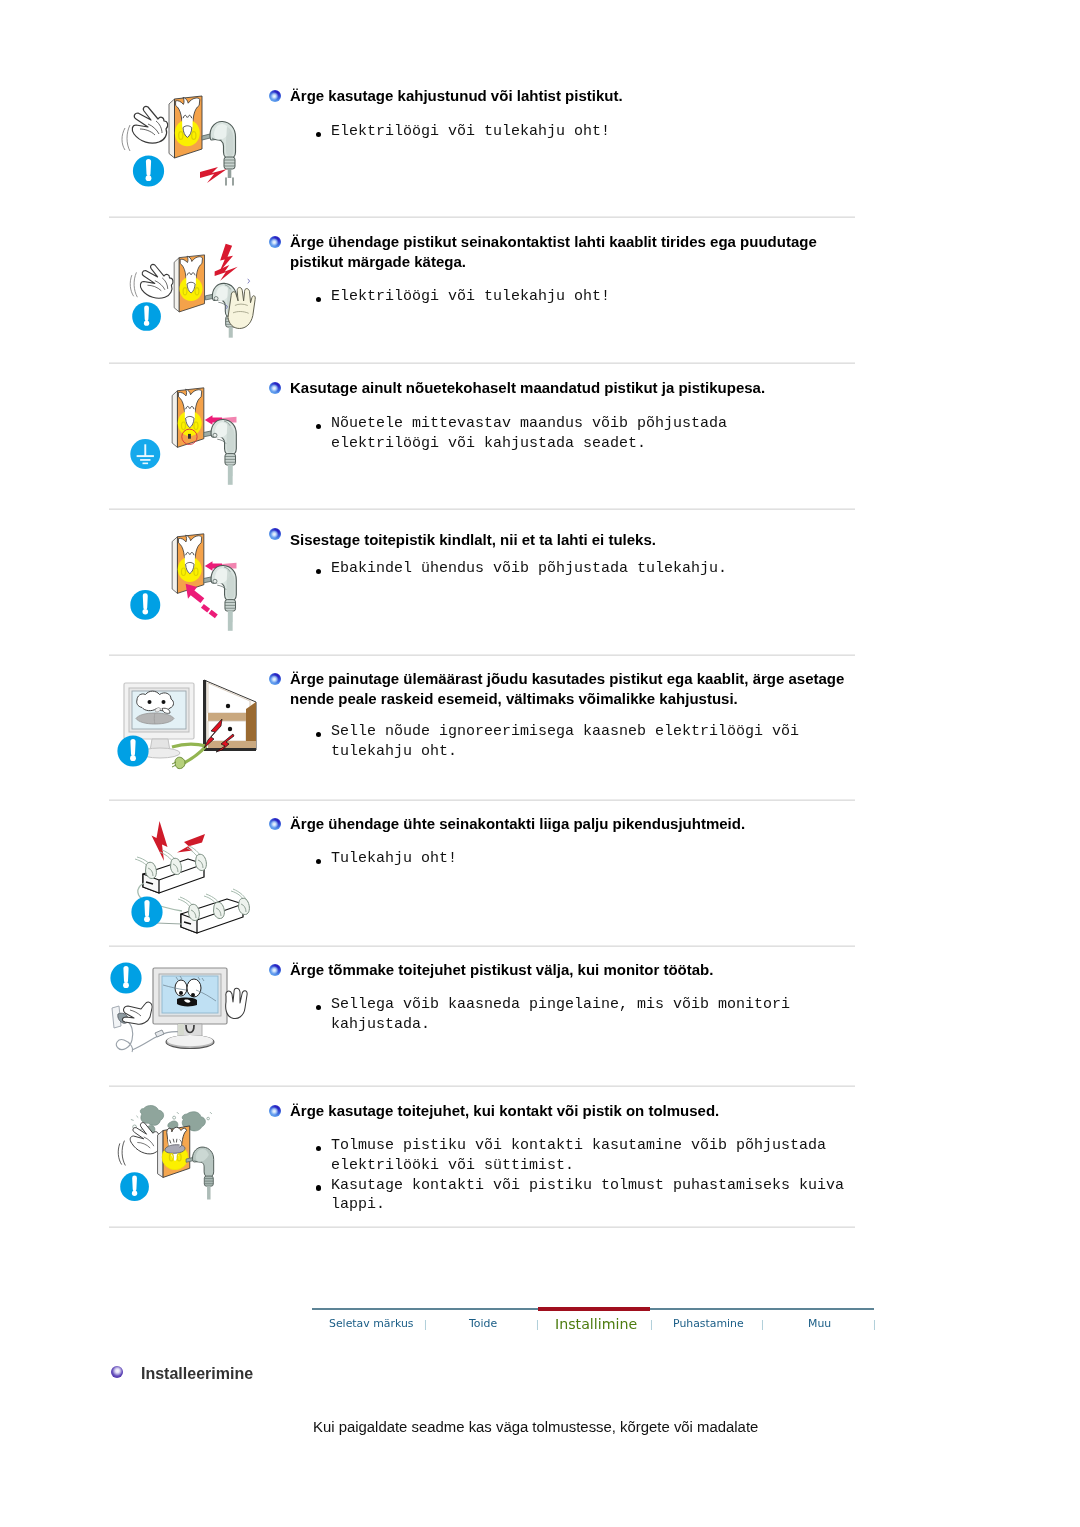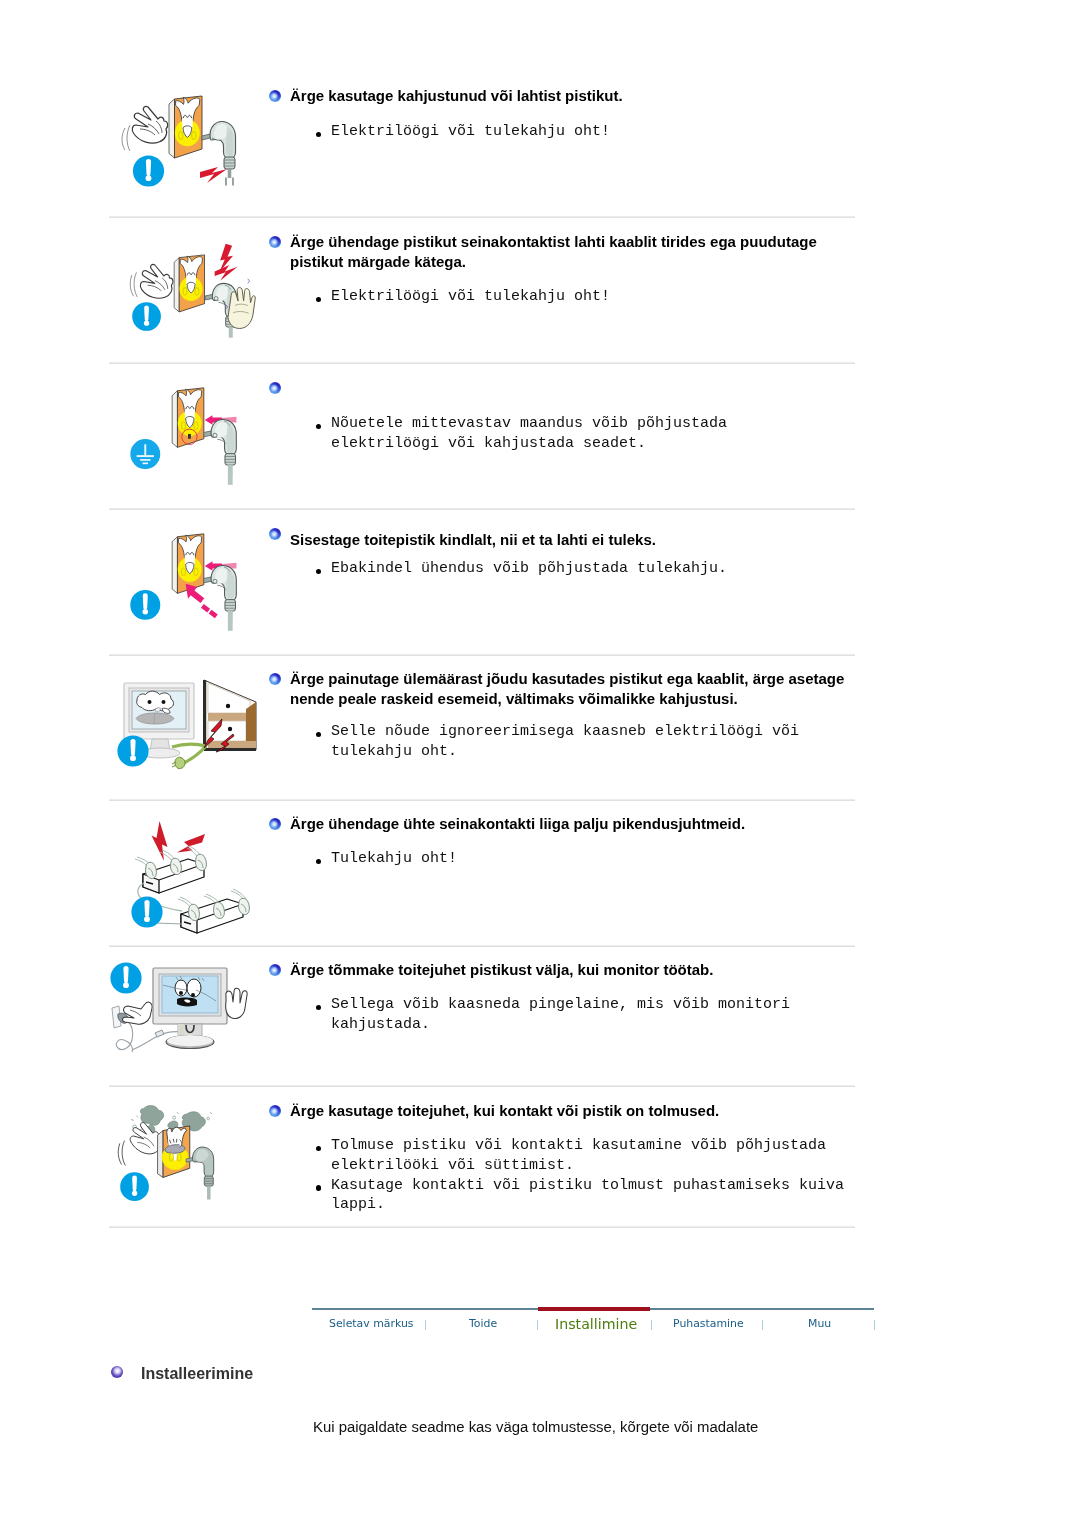--- a/index.html
+++ b/index.html
@@ -432,20 +432,21 @@
 <div class="divider" style="top:216px"></div>
 
 <div class="sph" style="left:269px;top:236px"></div>
 <div class="head" style="left:290px;top:232px;width:560px">Ärge ühendage pistikut seinakontaktist lahti kaablit tirides ega puudutage pistikut märgade kätega.</div>
 <div class="blist" style="left:316px;top:287.0px;width:540px">
   <div class="bi">Elektrilöögi või tulekahju oht!</div>
 </div>
 <div class="divider" style="top:362px"></div>
 
 <div class="sph" style="left:269px;top:382px"></div>
+<div class="head" style="left:290px;top:378px;width:575px">Kasutage ainult nõuetekohaselt maandatud pistikut ja pistikupesa.</div>
 <div class="blist" style="left:316px;top:414.0px;width:520px">
   <div class="bi">Nõuetele mittevastav maandus võib põhjustada elektrilöögi või kahjustada seadet.</div>
 </div>
 <div class="divider" style="top:508px"></div>
 
 <div class="sph" style="left:269px;top:528px"></div>
 <div class="head" style="left:290px;top:530px;width:575px">Sisestage toitepistik kindlalt, nii et ta lahti ei tuleks.</div>
 <div class="blist" style="left:316px;top:559.0px;width:540px">
   <div class="bi">Ebakindel ühendus võib põhjustada tulekahju.</div>
 </div>

